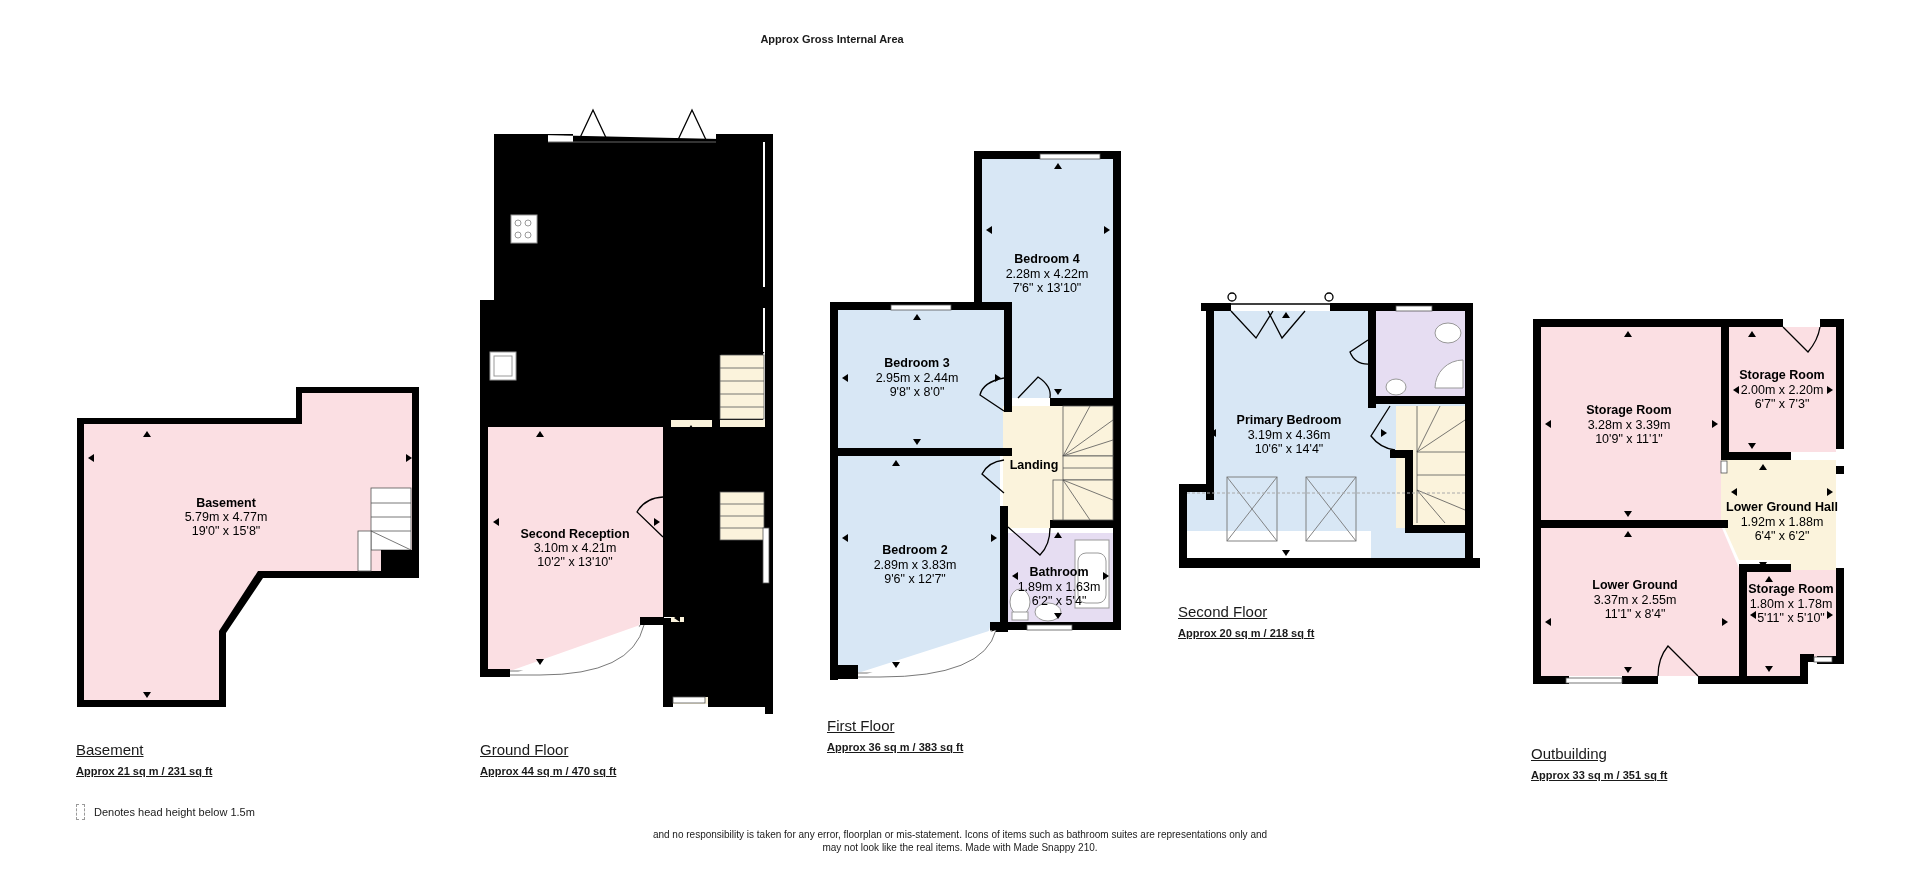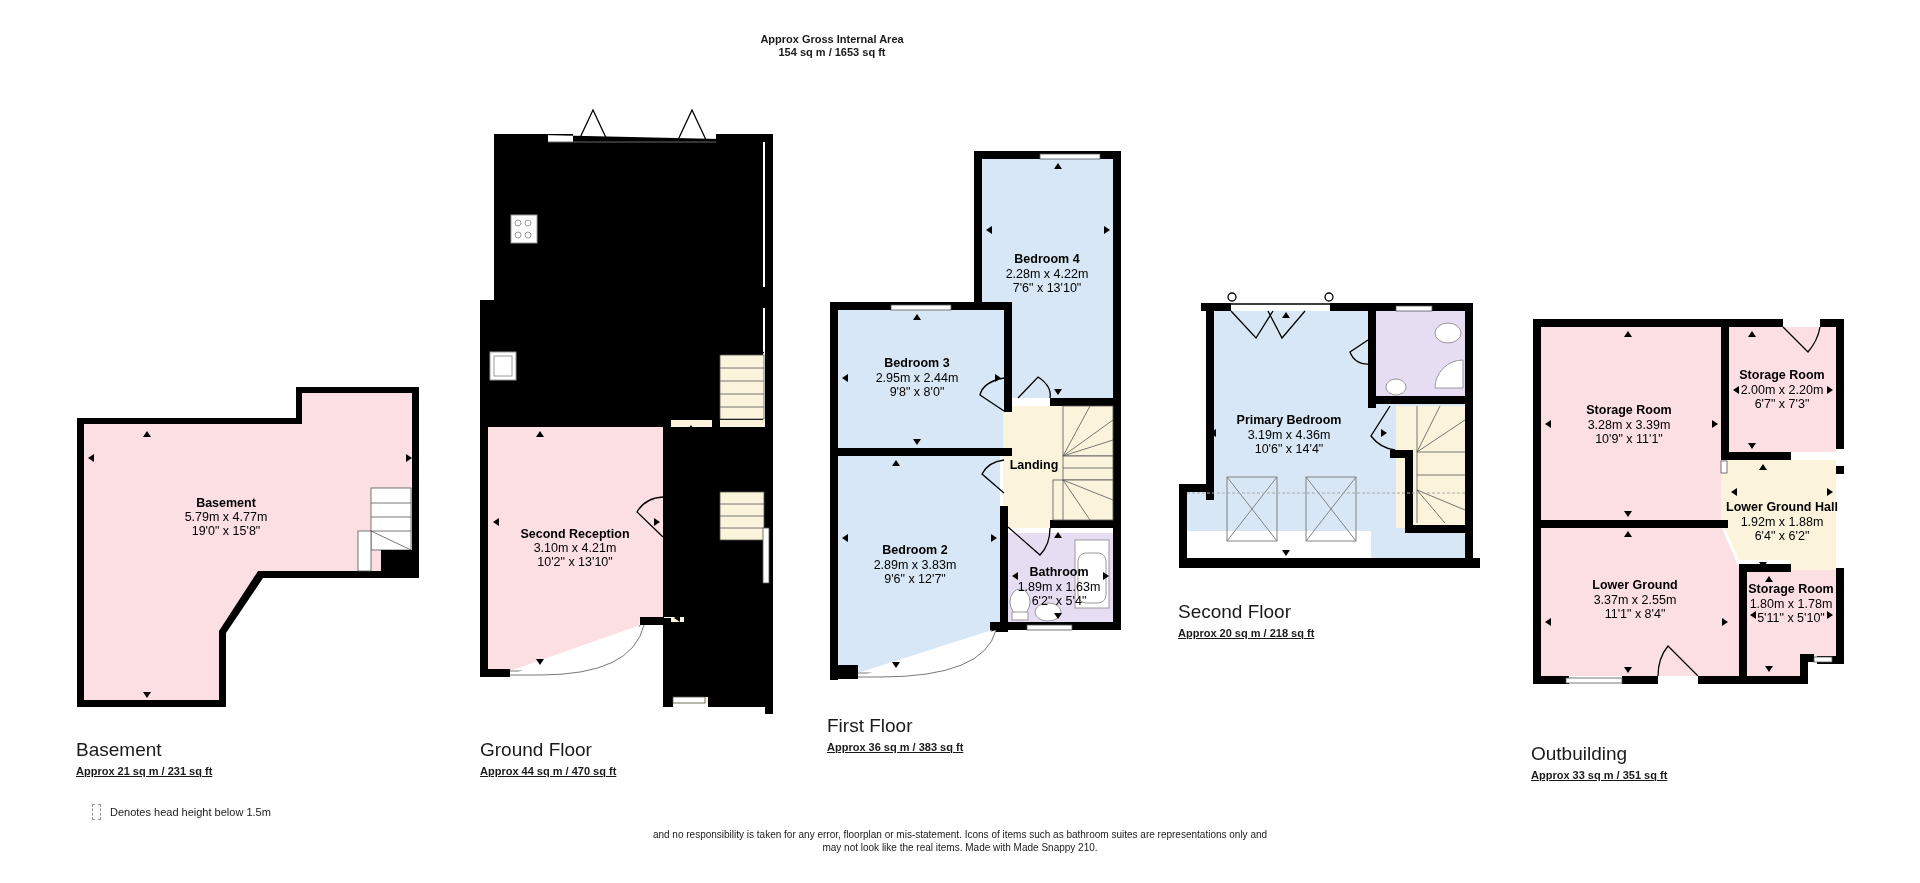--- a/index.html
+++ b/index.html
@@ -1,38 +1,37 @@
 <!DOCTYPE html>
 <html><head>
 <meta charset="utf-8">
 <style>
   html, body { margin: 0; padding: 0; background: #ffffff; }
   body { width: 1920px; height: 883px; position: relative; overflow: hidden;
          font-family: "Liberation Sans", "DejaVu Sans", sans-serif; color: #1a1a1a; }
   .abs { position: absolute; }
   .gia { left: 0; width: 1664px; top: 33px; text-align: center; font-weight: bold; font-size: 11px; line-height: 13px; }
-  .floor-name { font-size: 19px; line-height: 20px; }
+  .floor-name { font-size: 15px; line-height: 20px; text-decoration: underline; }
   .floor-area { font-size: 11px; font-weight: bold; line-height: 14px; margin-top: 4px; text-decoration: underline; }
-  .legend { left: 76px; top: 804px; font-size: 11px; display: flex; align-items: center; gap: 9px; margin-left: 16px; }
+  .legend { left: 76px; top: 804px; font-size: 11px; display: flex; align-items: center; gap: 9px; }
   .legend-box { width: 7px; height: 14px; border: 1px dashed #9a9a9a; }
   .disclaimer { left: 600px; width: 720px; top: 828px; text-align: center; font-size: 10px; line-height: 13px; }
   svg.plan { position: absolute; left: 0; top: 0; width: 1920px; height: 883px; }
   .wall { fill: #000; }
   .lbl-name { font-weight: bold; font-size: 12.5px; text-anchor: middle; font-family: "Liberation Sans", sans-serif; }
   .lbl-dim { font-size: 12.5px; text-anchor: middle; font-family: "Liberation Sans", sans-serif; }
   .thin { stroke: #000; stroke-width: 1.3; fill: none; }
   .grey { stroke: #9a9a9a; stroke-width: 1; fill: none; }
   .win { fill: #fff; stroke: #555; stroke-width: 0.8; }
 </style>
 </head>
 <body>
 
 <div class="abs gia">
   <div>Approx Gross Internal Area</div>
-  <div>154 sq m / 1653 sq ft</div>
 </div>
 
 <svg class="plan" viewBox="0 0 1920 883">
   <defs>
     <marker id="m" markerWidth="1" markerHeight="1"></marker>
   </defs>
 
   <g>
     <path d="M84 424 H302 V393 H412 V572 H260 L220 630 V700 H84 Z" fill="#fbdfe3"></path>
     <path class="wall" fill-rule="evenodd" d="M77 418 H296 V387 H419 V578 H263 L226 633 V707 H77 Z

